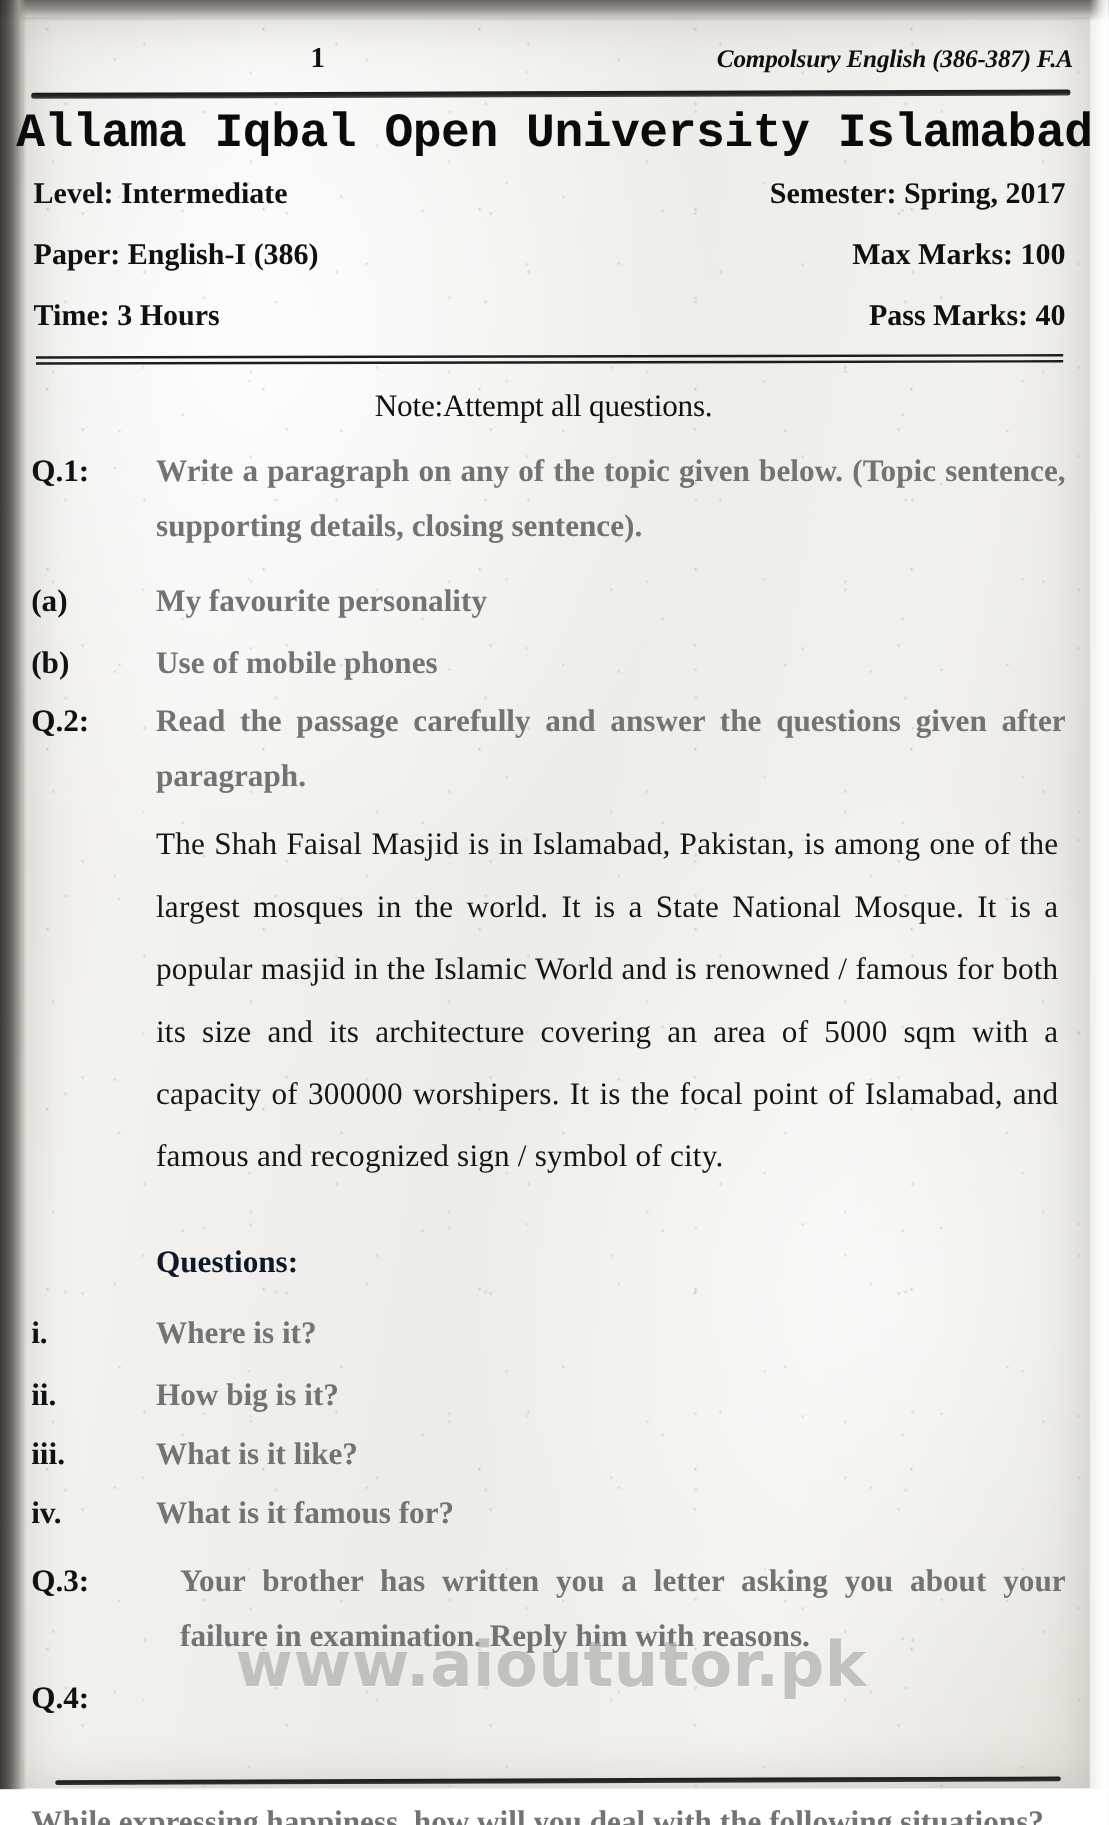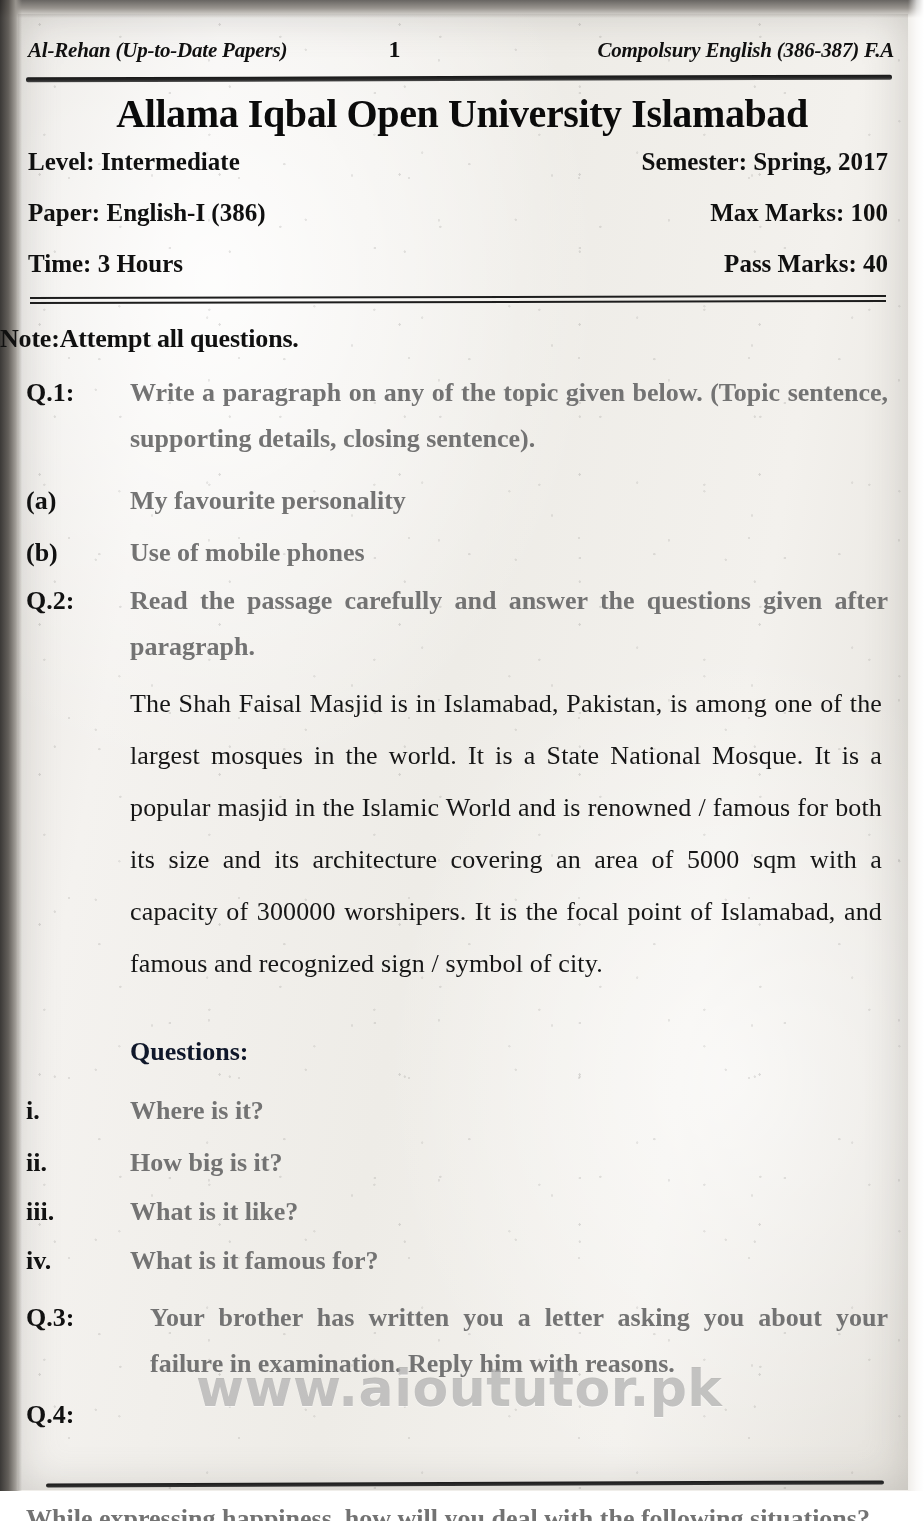--- a/index.html
+++ b/index.html
@@ -119,20 +119,21 @@
 
   .uni-title {
     position: absolute;
     left: 0; top: 90px;
     width: 924px;
     text-align: center;
     font-weight: bold;
     font-size: 40px;
     letter-spacing: -0.4px;
     color: #0b0b0b;
+    font-family: Liberation Mono, monospace;
   }
 
   .meta-row {
     position: absolute;
     left: 28px;
     width: 860px;
     display: flex;
     justify-content: space-between;
     font-weight: bold;
     font-size: 25px;
@@ -156,22 +157,22 @@
     left: 0; width: 100%; height: 2px;
     background: #1d1d1d;
   }
   .rule-double::before { top: 0; }
   .rule-double::after  { top: 5px; }
 
   .note {
     position: absolute;
     left: 0; top: 324px;
     width: 924px;
-    text-align: left;
-    font-weight: bold;
+    text-align: center;
+    font-weight: normal;
     font-size: 26px;
     letter-spacing: -0.2px;
     padding-right: 18px;
     box-sizing: border-box;
   }
 
   
   .qrow {
     position: absolute;
     left: 26px;
@@ -253,21 +254,20 @@
   </div>
 
   <div class="edge-top"></div>
   <div class="edge-left"></div>
   <div class="edge-right"></div>
   <div class="edge-bottom"></div>
 
   <div class="content">
 
     <div class="runhead">
-      <span class="rh-left">Al-Rehan (Up-to-Date Papers)</span>
       <span class="rh-page">1</span>
       <span class="rh-right">Compolsury English (386-387) F.A</span>
     </div>
 
     <div class="rule-thick"></div>
 
     <div class="uni-title">Allama Iqbal Open University Islamabad</div>
 
     <div class="meta-row meta-1">
       <span>

